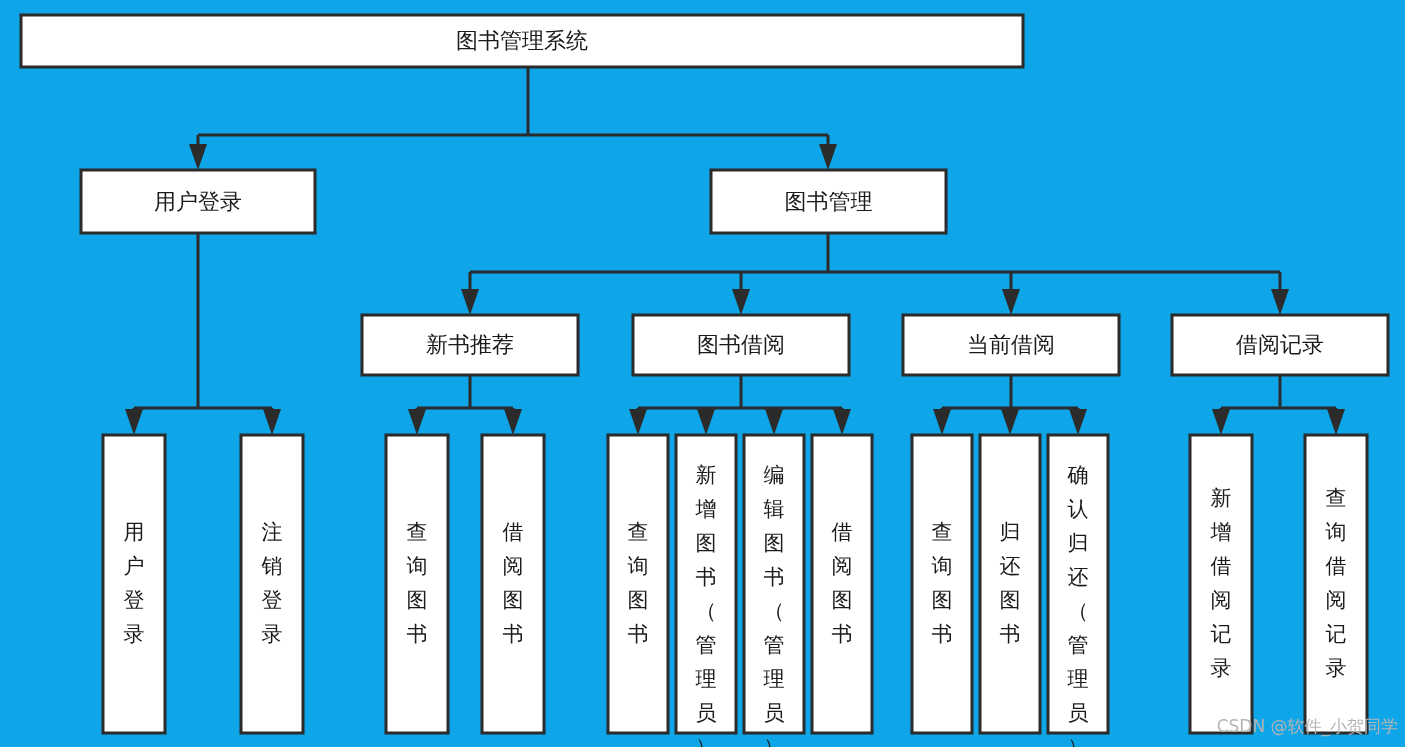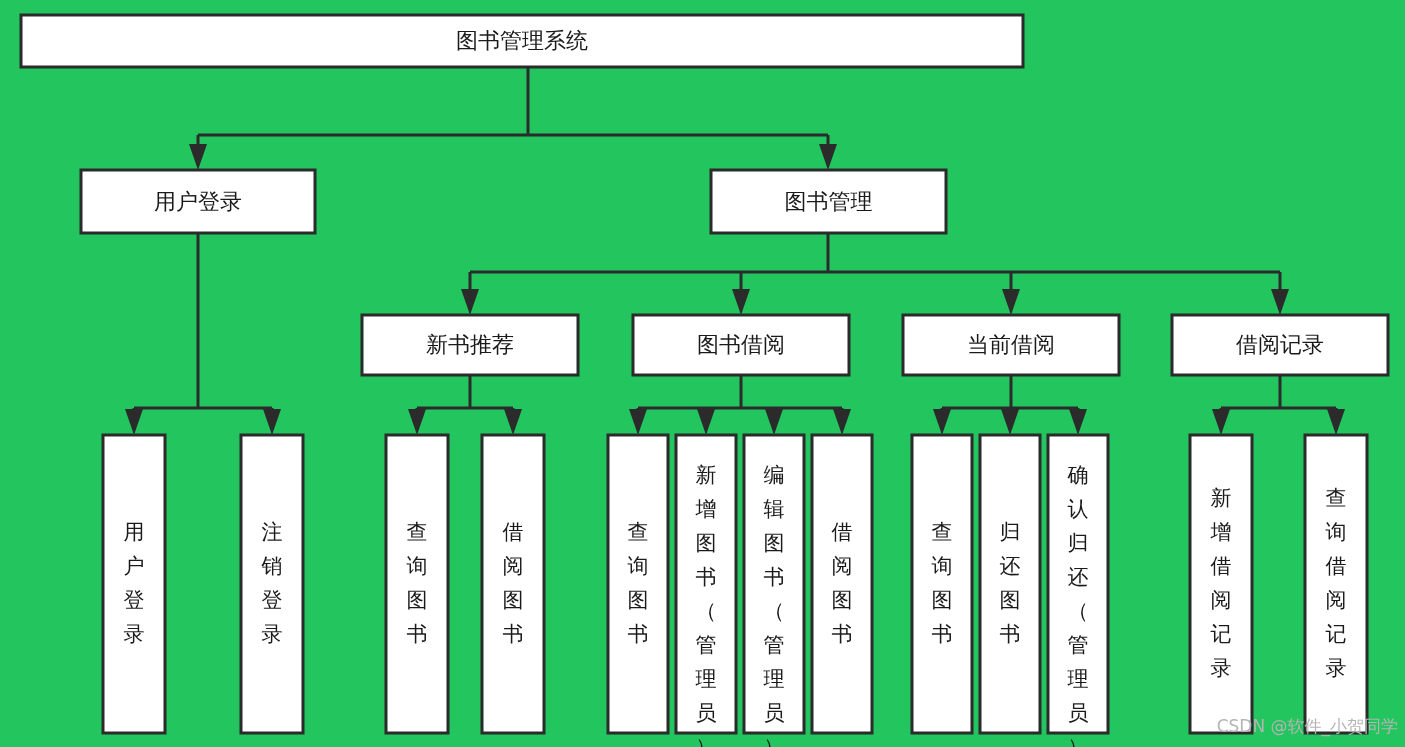--- a/index.html
+++ b/index.html
@@ -8,21 +8,21 @@
     padding: 0;
     background: #ffffff;
   }
   body {
     font-family: "DejaVu Sans", "Liberation Sans", sans-serif;
   }
   #diagram-root {
     position: relative;
     width: 1405px;
     height: 747px;
-    background: #22c55e;
+    background: #0ea5e9;
     overflow: hidden;
   }
   svg#flow-svg {
     position: absolute;
     left: 0;
     top: 0;
     width: 1405px;
     height: 747px;
     display: block;
   }

